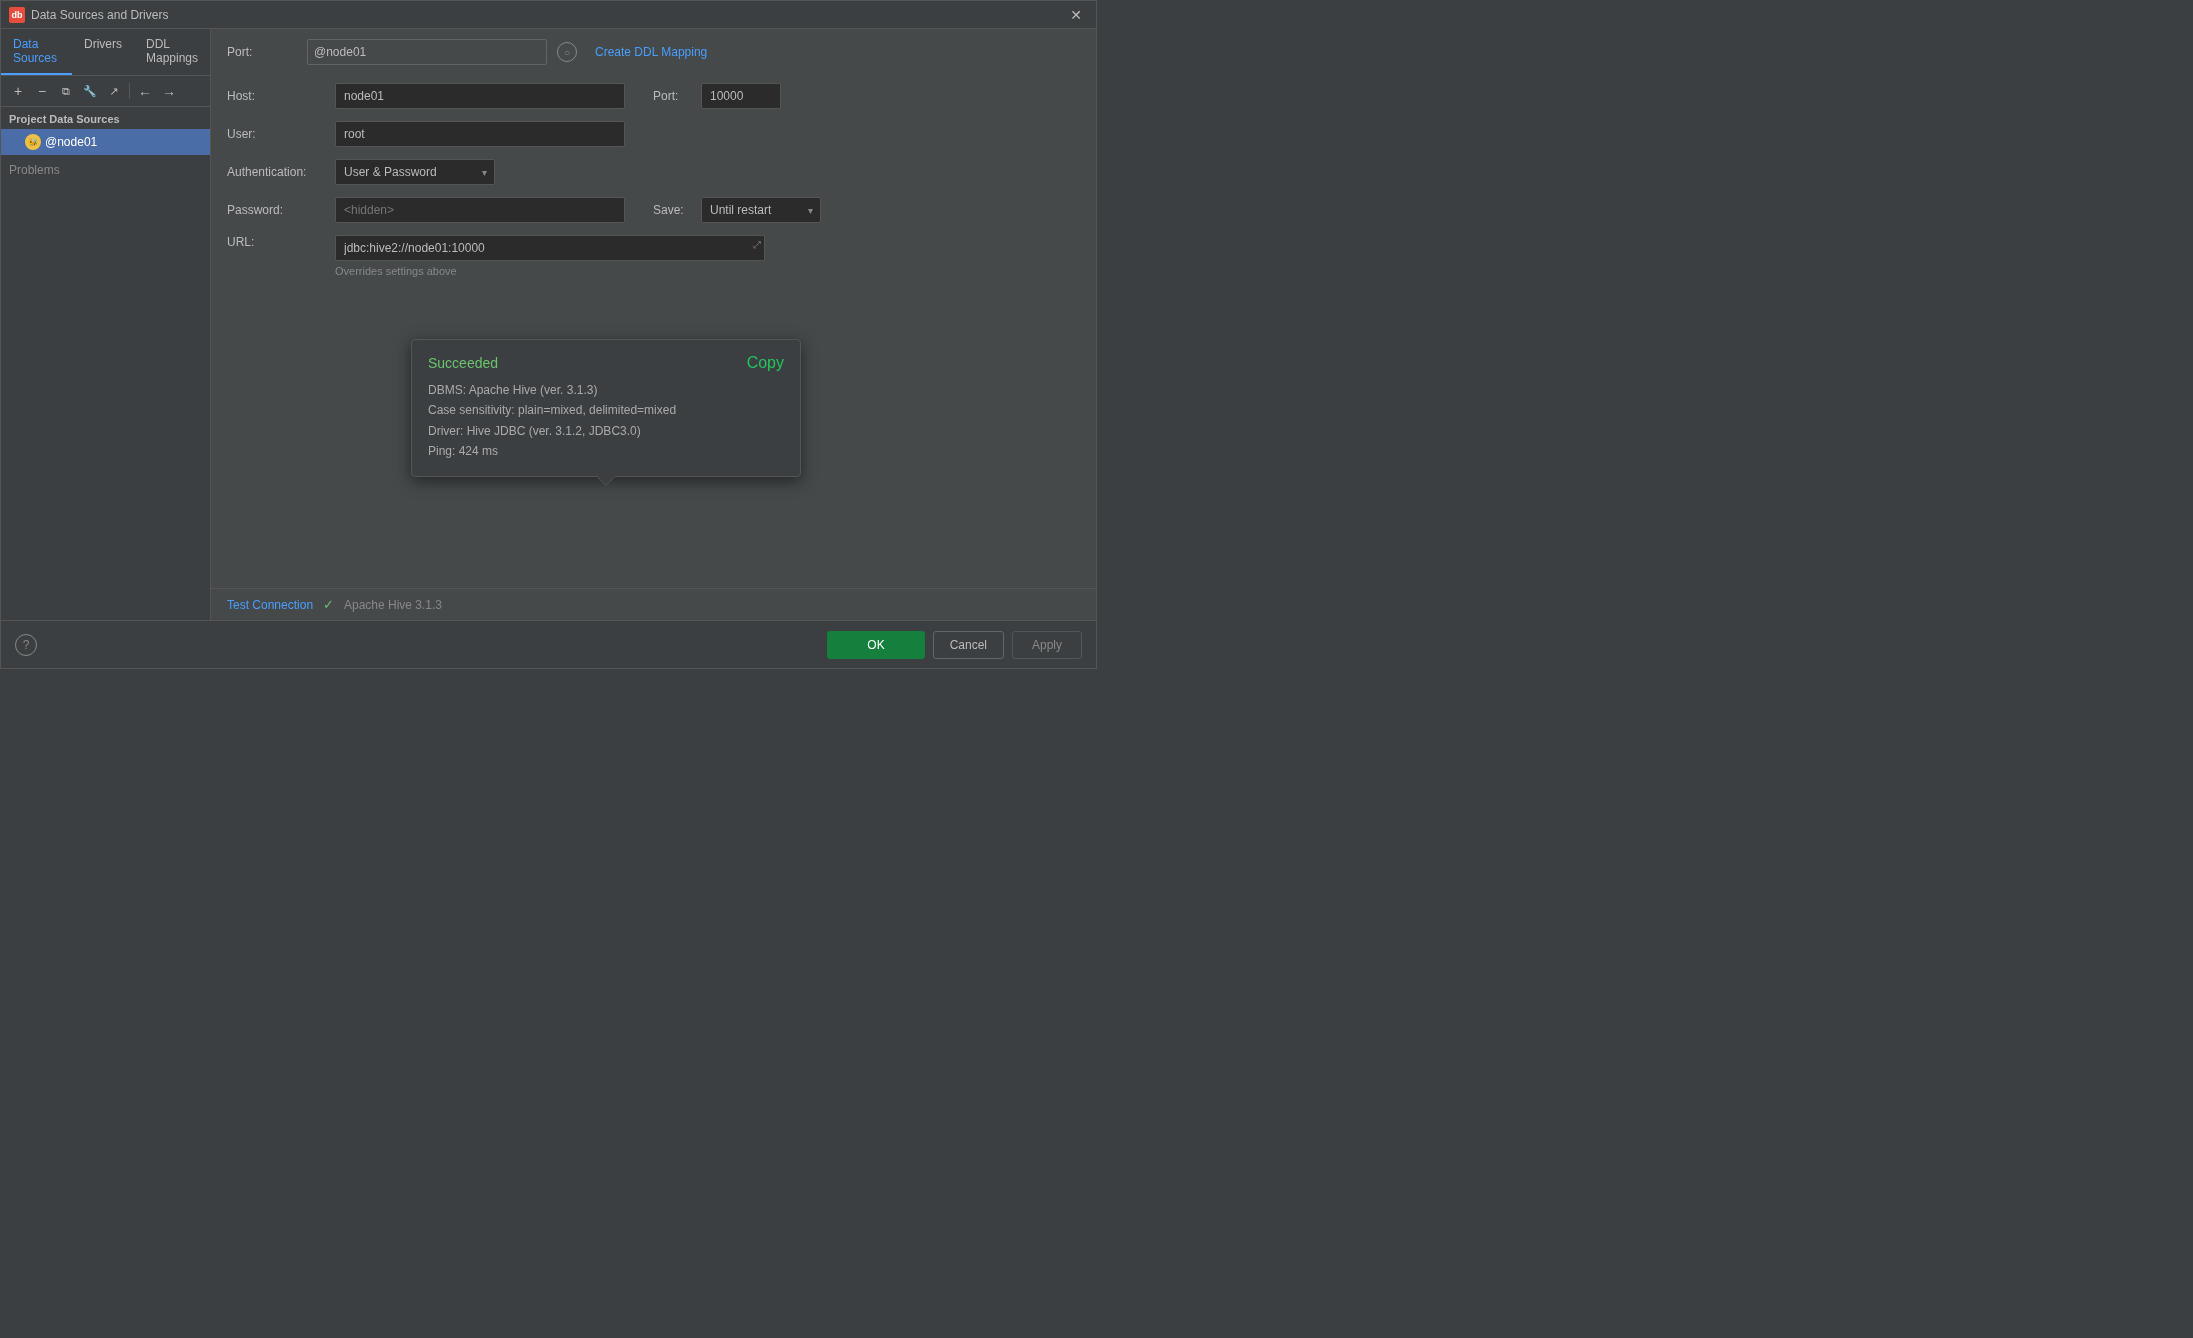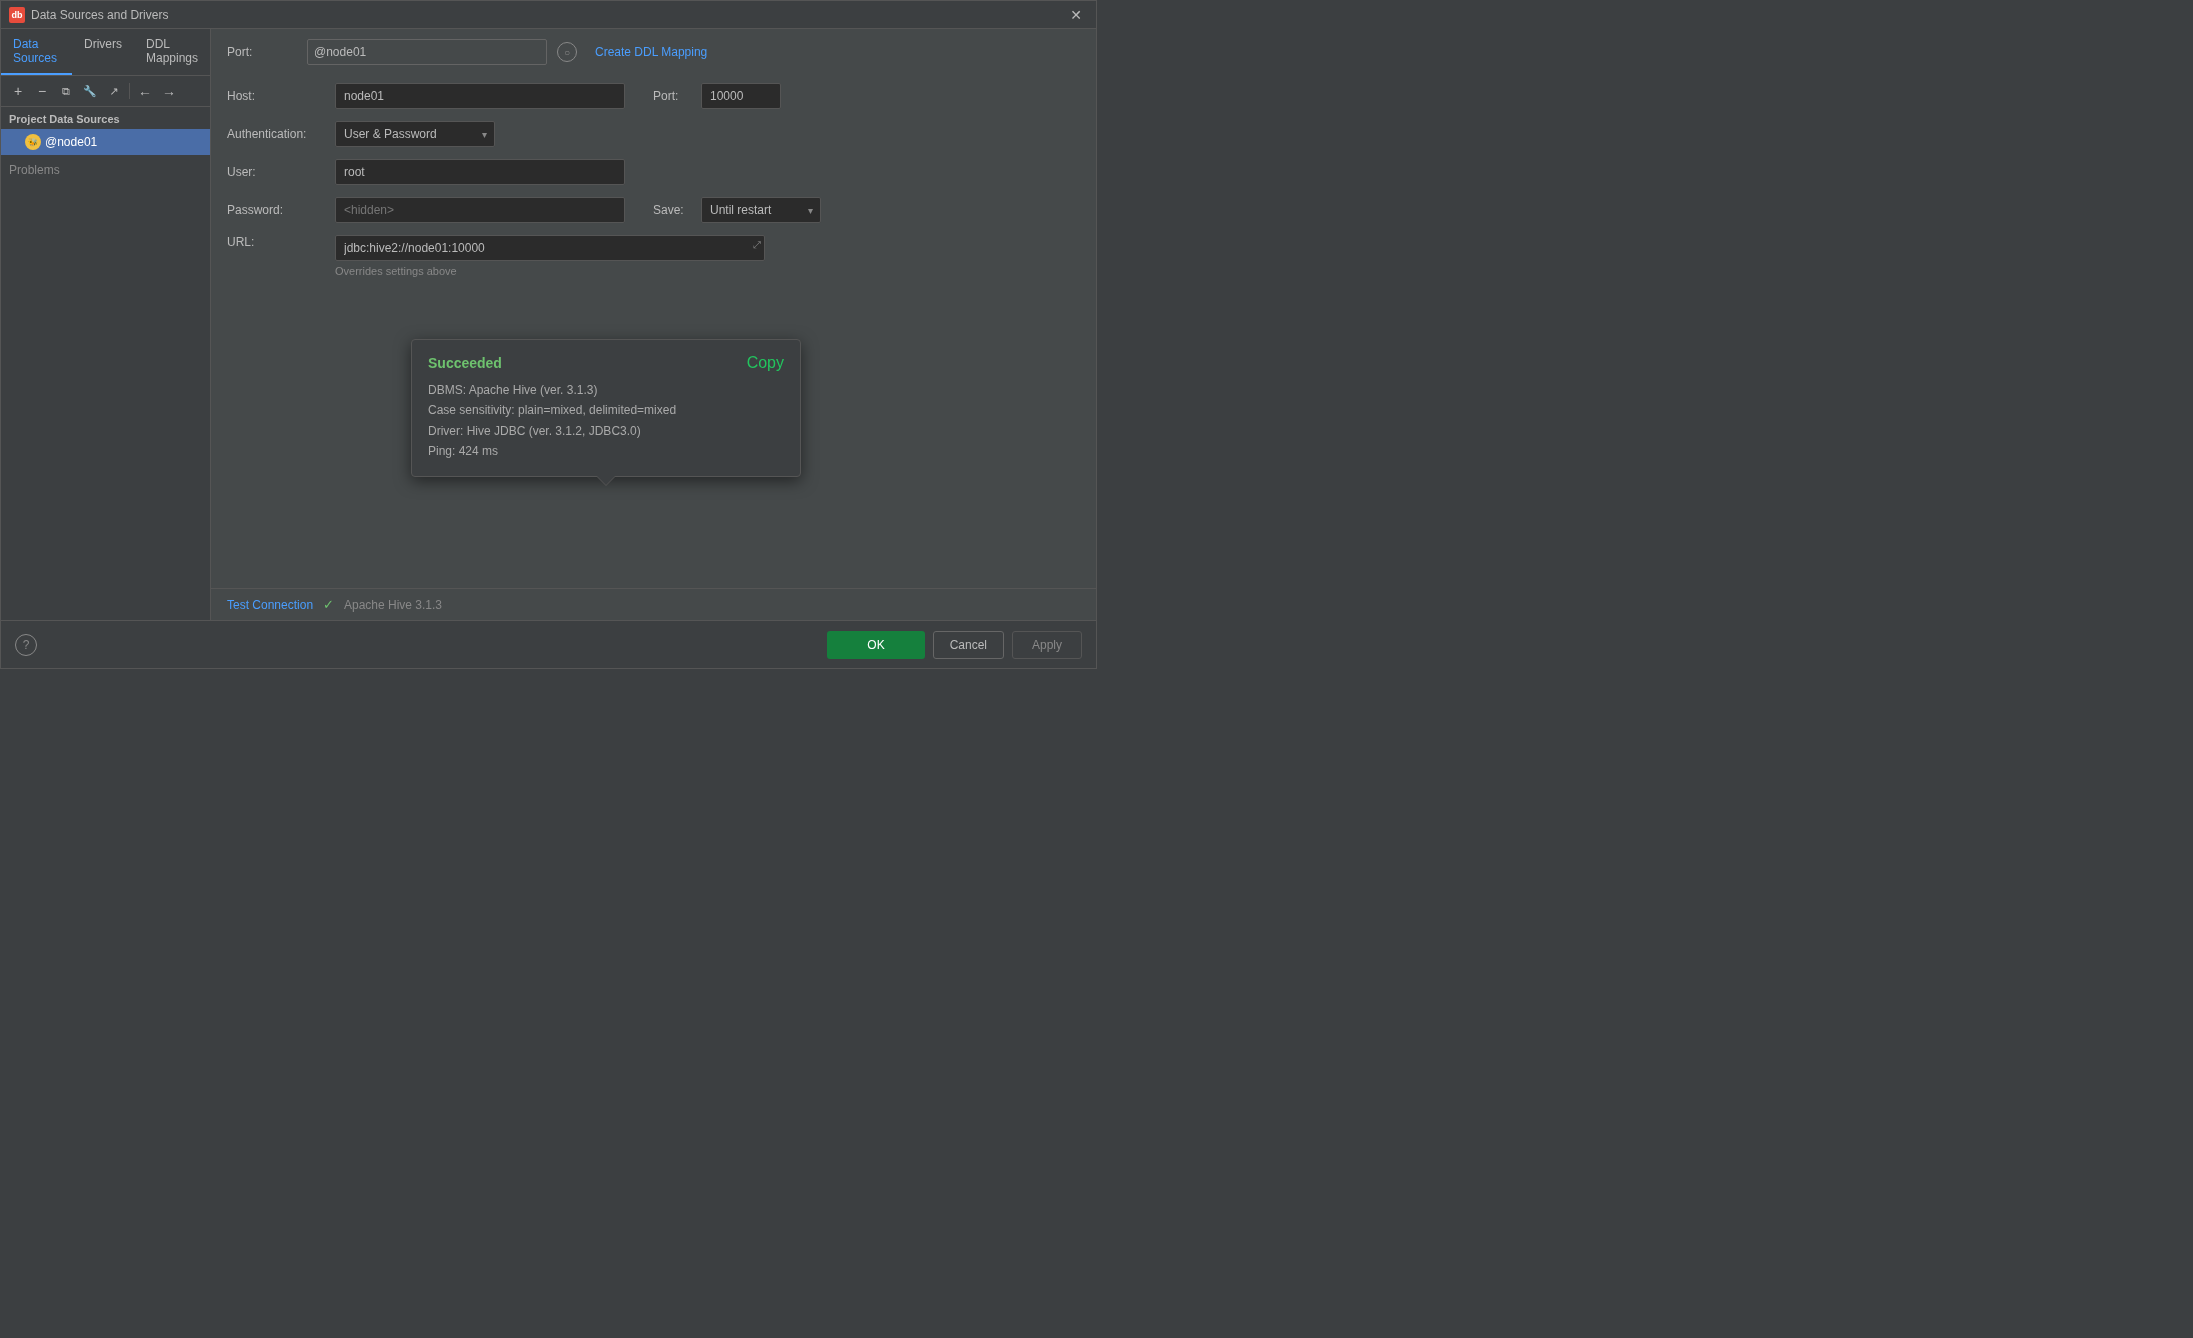--- a/index.html
+++ b/index.html
@@ -354,21 +354,21 @@
     }
     .popup-header {
       display: flex;
       align-items: center;
       justify-content: space-between;
       margin-bottom: 8px;
     }
     .popup-succeeded {
       color: #6ec26e;
       font-size: 14px;
-      font-weight: bold;
+      font-weight: normal;
     }
     .popup-copy {
       color: #22c55e;
       font-size: 16px;
       cursor: pointer;
     }
     .popup-body {
       font-size: 12px;
       color: #aaaaaa;
       line-height: 1.7;
@@ -539,33 +539,33 @@
       <div class="form-section">
 
         <div class="form-row">
           <span class="form-label">Host:</span>
           <input class="form-input host-input" type="text" value="node01" style="">
           <span class="form-label" style="margin-left:20px;min-width:40px;">Port:</span>
           <input class="form-input port-input" type="text" value="10000" style="">
         </div>
 
         <div class="form-row">
+          <span class="form-label">User:</span>
+          <input class="form-input user-input" type="text" value="root" style="">
+        </div>
+
+        <div class="form-row">
           <span class="form-label">Authentication:</span>
           <div class="select-wrapper">
             <select class="auth-select">
               <option>User &amp; Password</option>
               <option>No auth</option>
               <option>LDAP</option>
             </select>
           </div>
-        </div>
-
-        <div class="form-row">
-          <span class="form-label">User:</span>
-          <input class="form-input user-input" type="text" value="root" style="">
         </div>
 
         <div class="form-row">
           <span class="form-label">Password:</span>
           <input class="form-input password-input" type="password" placeholder="&lt;hidden&gt;" style="">
           <span class="form-label" style="margin-left:20px;min-width:40px;">Save:</span>
           <div class="select-wrapper">
             <select class="save-select">
               <option>Until restart</option>
               <option>Forever</option>

